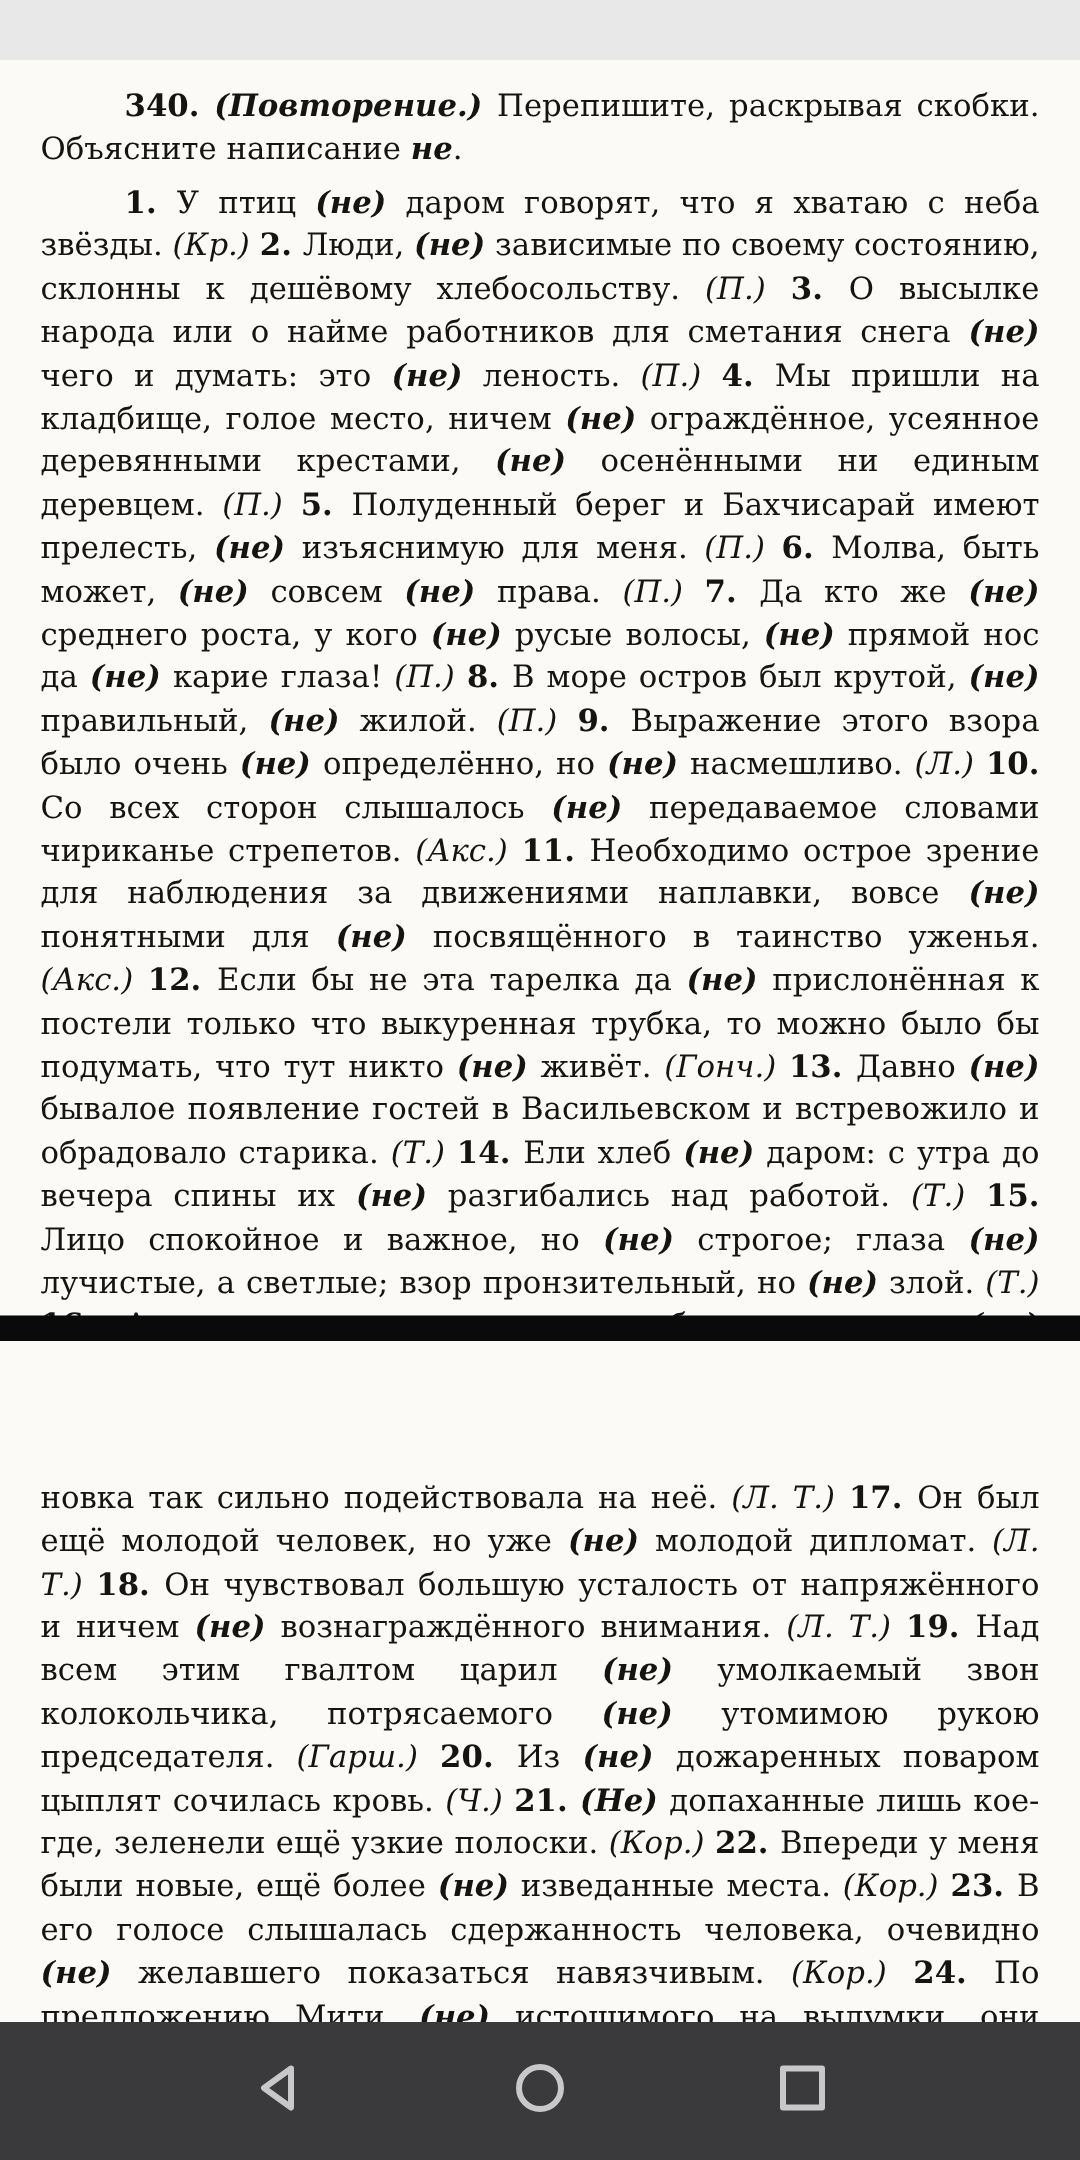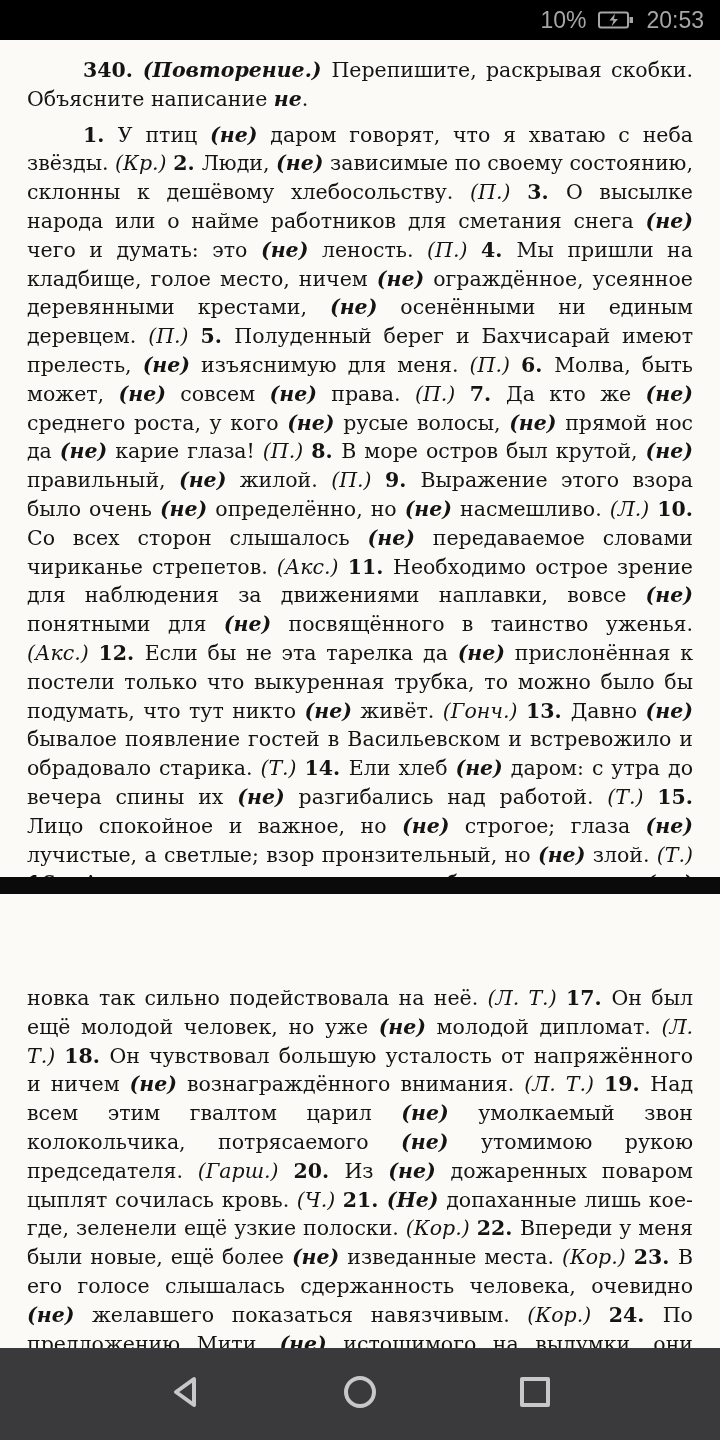--- a/index.html
+++ b/index.html
@@ -26,31 +26,20 @@
   
   .nav-bar{position:absolute;left:0;bottom:0;width:720px;height:92px;background:#3a3a3c;
     display:flex;align-items:center;justify-content:center;gap:139px;}
   .nav-btn{width:36px;height:36px;display:flex;align-items:center;justify-content:center;cursor:pointer;}
 </style>
 </head>
 <body>
 
 <div class="screen">
 
-  <div class="status-bar">
-    <span>10%</span>
-    <span class="battery-icon">
-      <svg width="36" height="20" viewBox="0 0 36 20">
-        <rect x="1" y="2.5" width="29" height="15" rx="2" fill="none" stroke="#a6a6a6" stroke-width="2"></rect>
-        <rect x="31.5" y="7" width="3.5" height="6" fill="#a6a6a6"></rect>
-        <path d="M17 3.5 L11.5 10.5 H15.5 L13.5 16.5 L20 9 H16 Z" fill="#a6a6a6"></path>
-      </svg>
-    </span>
-    <span>20:53</span>
-  </div>
 
   <div class="page page1">
     <p class="book-text first-indent header-par"><span style="font-weight: bold;">340. </span><span style="font-weight: bold; font-style: italic;">(Повторение.) </span><span>Перепишите, раскрывая скобки. Объясните написание </span><span style="font-weight: bold; font-style: italic;">не</span><span>.</span></p>
     <p class="book-text first-indent"><span style="font-weight: bold;">1. </span><span>У птиц </span><span style="font-weight: bold; font-style: italic;">(не)</span><span> даром говорят, что я хватаю с неба звёзды. </span><span style="font-style: italic;">(Кр.)</span><span> </span><span style="font-weight: bold;">2. </span><span>Люди, </span><span style="font-weight: bold; font-style: italic;">(не)</span><span> зависимые по своему состоянию, склонны к дешёвому хлебосольству. </span><span style="font-style: italic;">(П.)</span><span> </span><span style="font-weight: bold;">3. </span><span>О высылке народа или о найме работников для сметания снега </span><span style="font-weight: bold; font-style: italic;">(не)</span><span> чего и думать: это </span><span style="font-weight: bold; font-style: italic;">(не)</span><span> леность. </span><span style="font-style: italic;">(П.)</span><span> </span><span style="font-weight: bold;">4. </span><span>Мы пришли на кладбище, голое место, ничем </span><span style="font-weight: bold; font-style: italic;">(не)</span><span> ограждённое, усеянное деревянными крестами, </span><span style="font-weight: bold; font-style: italic;">(не)</span><span> осенёнными ни единым деревцем. </span><span style="font-style: italic;">(П.)</span><span> </span><span style="font-weight: bold;">5. </span><span>Полуденный берег и Бахчисарай имеют прелесть, </span><span style="font-weight: bold; font-style: italic;">(не)</span><span> изъяснимую для меня. </span><span style="font-style: italic;">(П.)</span><span> </span><span style="font-weight: bold;">6. </span><span>Молва, быть может, </span><span style="font-weight: bold; font-style: italic;">(не)</span><span> совсем </span><span style="font-weight: bold; font-style: italic;">(не)</span><span> права. </span><span style="font-style: italic;">(П.)</span><span> </span><span style="font-weight: bold;">7. </span><span>Да кто же </span><span style="font-weight: bold; font-style: italic;">(не)</span><span> среднего роста, у кого </span><span style="font-weight: bold; font-style: italic;">(не)</span><span> русые волосы, </span><span style="font-weight: bold; font-style: italic;">(не)</span><span> прямой нос да </span><span style="font-weight: bold; font-style: italic;">(не)</span><span> карие глаза! </span><span style="font-style: italic;">(П.)</span><span> </span><span style="font-weight: bold;">8. </span><span>В море остров был крутой, </span><span style="font-weight: bold; font-style: italic;">(не)</span><span> правильный, </span><span style="font-weight: bold; font-style: italic;">(не)</span><span> жилой. </span><span style="font-style: italic;">(П.)</span><span> </span><span style="font-weight: bold;">9. </span><span>Выражение этого взора было очень </span><span style="font-weight: bold; font-style: italic;">(не)</span><span> определённо, но </span><span style="font-weight: bold; font-style: italic;">(не)</span><span> насмешливо. </span><span style="font-style: italic;">(Л.)</span><span> </span><span style="font-weight: bold;">10. </span><span>Со всех сторон слышалось </span><span style="font-weight: bold; font-style: italic;">(не)</span><span> передаваемое словами чириканье стрепетов. </span><span style="font-style: italic;">(Акс.)</span><span> </span><span style="font-weight: bold;">11. </span><span>Необходимо острое зрение для наблюдения за движениями наплавки, вовсе </span><span style="font-weight: bold; font-style: italic;">(не)</span><span> понятными для </span><span style="font-weight: bold; font-style: italic;">(не)</span><span> посвящённого в таинство уженья. </span><span style="font-style: italic;">(Акс.)</span><span> </span><span style="font-weight: bold;">12. </span><span>Если бы не эта тарелка да </span><span style="font-weight: bold; font-style: italic;">(не)</span><span> прислонённая к постели только что выкуренная трубка, то можно было бы подумать, что тут никто </span><span style="font-weight: bold; font-style: italic;">(не)</span><span> живёт. </span><span style="font-style: italic;">(Гонч.)</span><span> </span><span style="font-weight: bold;">13. </span><span>Давно </span><span style="font-weight: bold; font-style: italic;">(не)</span><span> бывалое появление гостей в Васильевском и встревожило и обрадовало старика. </span><span style="font-style: italic;">(Т.)</span><span> </span><span style="font-weight: bold;">14. </span><span>Ели хлеб </span><span style="font-weight: bold; font-style: italic;">(не)</span><span> даром: с утра до вечера спины их </span><span style="font-weight: bold; font-style: italic;">(не)</span><span> разгибались над работой. </span><span style="font-style: italic;">(Т.)</span><span> </span><span style="font-weight: bold;">15. </span><span>Лицо спокойное и важное, но </span><span style="font-weight: bold; font-style: italic;">(не)</span><span> строгое; глаза </span><span style="font-weight: bold; font-style: italic;">(не)</span><span> лучистые, а светлые; взор пронзительный, но </span><span style="font-weight: bold; font-style: italic;">(не)</span><span> злой. </span><span style="font-style: italic;">(Т.)</span><span> </span><span style="font-weight: bold;">16. </span><span>Анна никак не ожидала, чтобы совершенно </span><span style="font-weight: bold; font-style: italic;">(не)</span><span> изменившаяся обста-</span></p>
     <div class="pagenum">218</div>
   </div>
 
   <div class="separator"></div>
 
   <div class="page page2">

